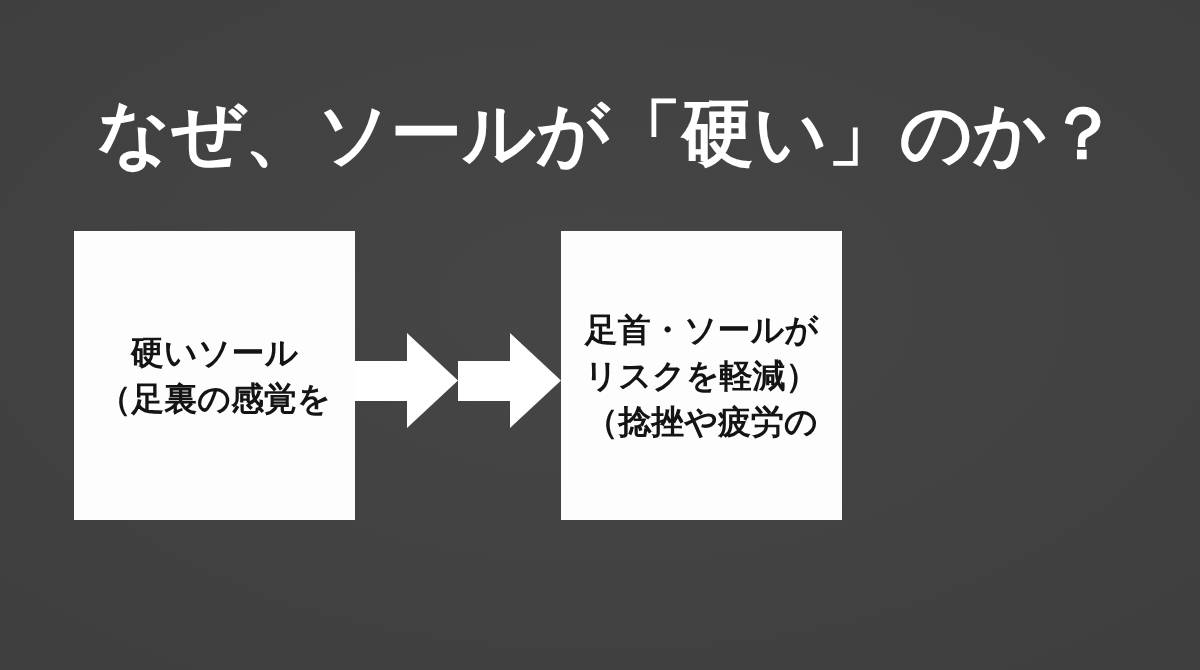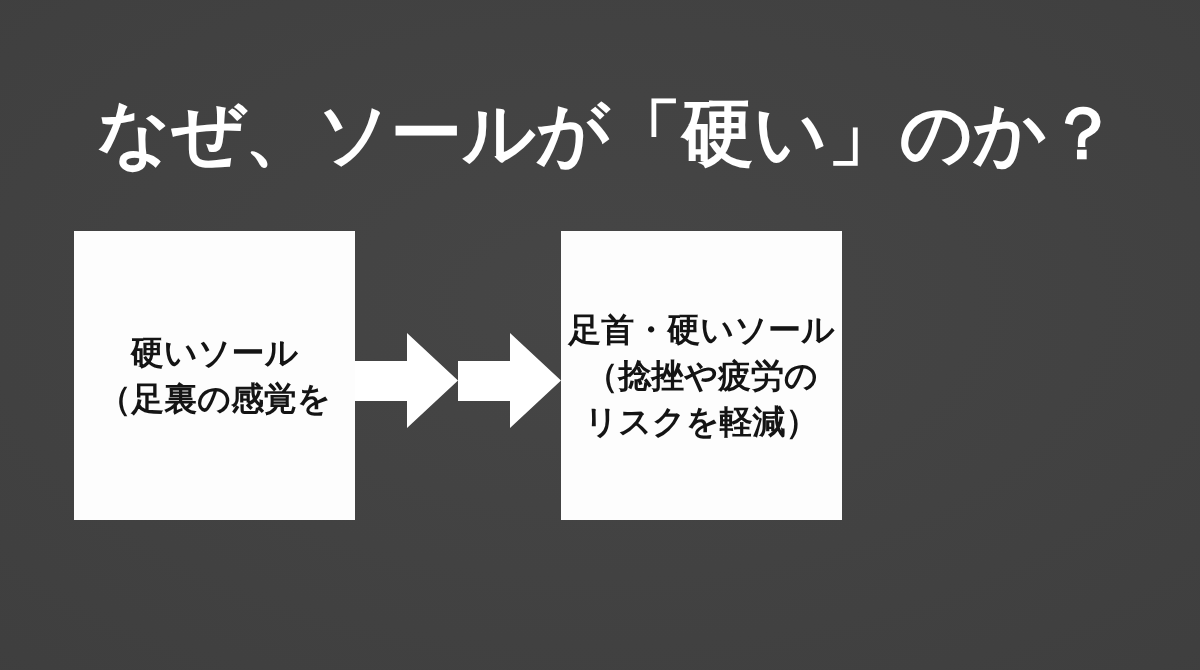--- a/index.html
+++ b/index.html
@@ -85,19 +85,19 @@
     <svg class="arrow" viewBox="0 0 103 95" aria-hidden="true">
       <polygon points="0,28 52,28 52,0 103,47.5 52,95 52,68 0,68"></polygon>
     </svg>
 
 
     <svg class="arrow" viewBox="0 0 103 95" aria-hidden="true">
       <polygon points="0,28 52,28 52,0 103,47.5 52,95 52,68 0,68"></polygon>
     </svg>
 
     <div class="box">
-      <div class="line">足首・硬いソール</div>
+      <div class="line">足首・ソールが</div>
+      <div class="line">リスクを軽減）</div>
       <div class="line">（捻挫や疲労の</div>
-      <div class="line">リスクを軽減）</div>
     </div>
 
   </div>
 </div>
 
 </body></html>

